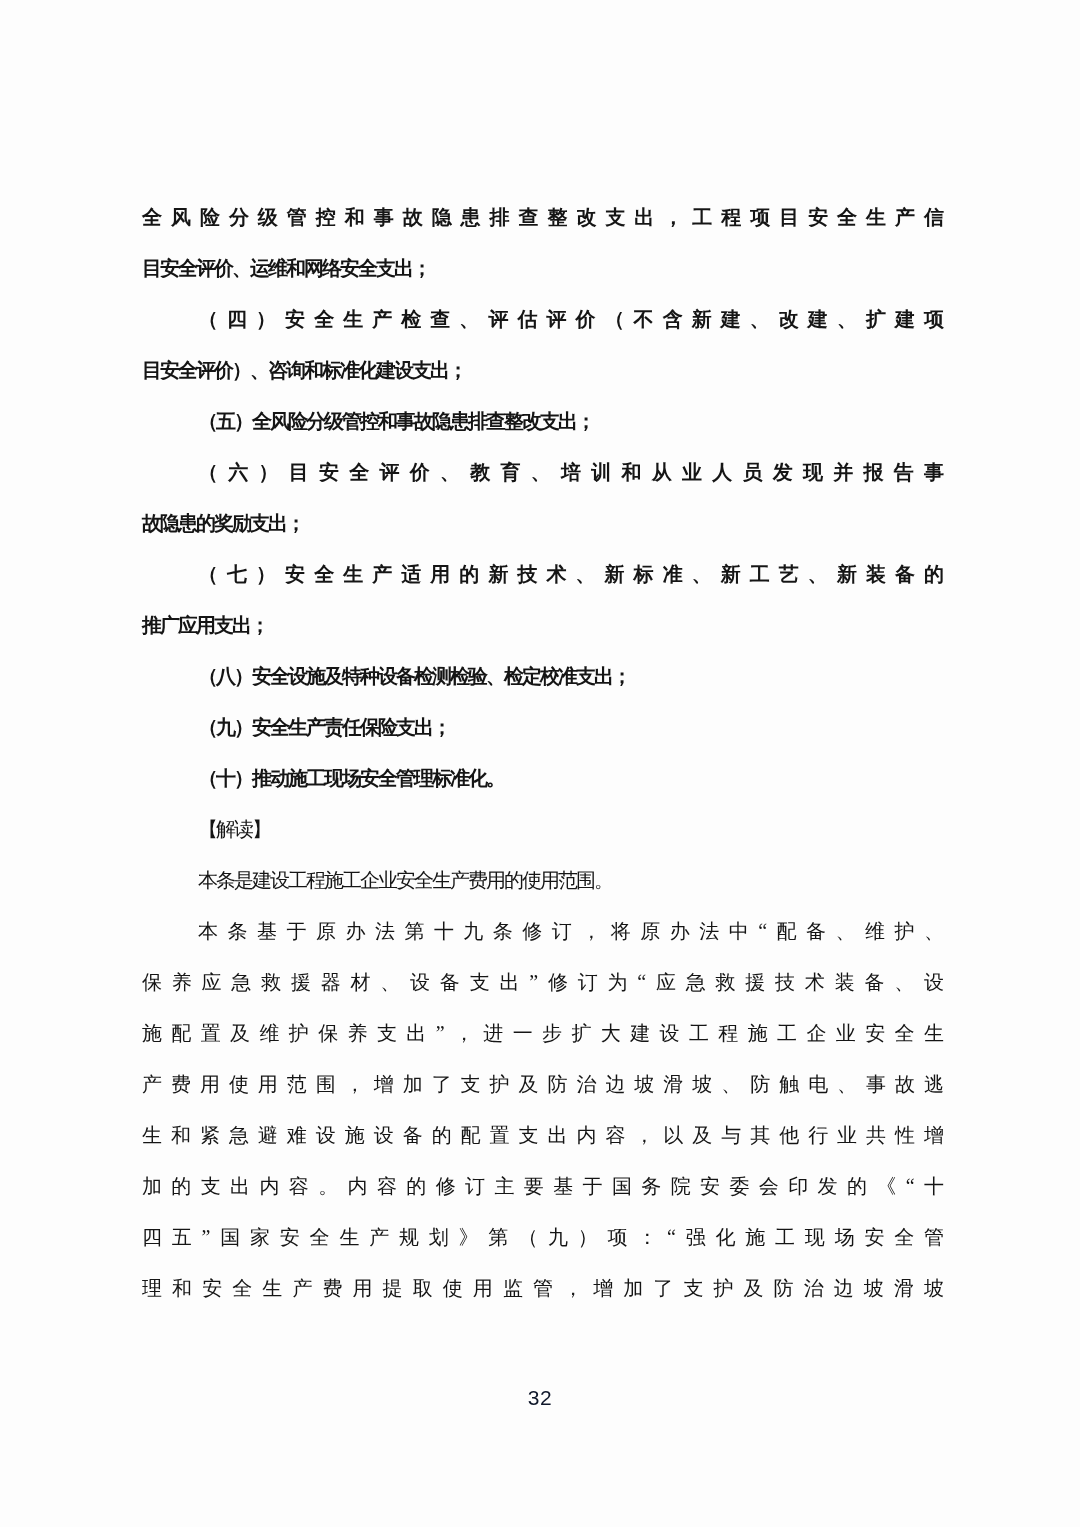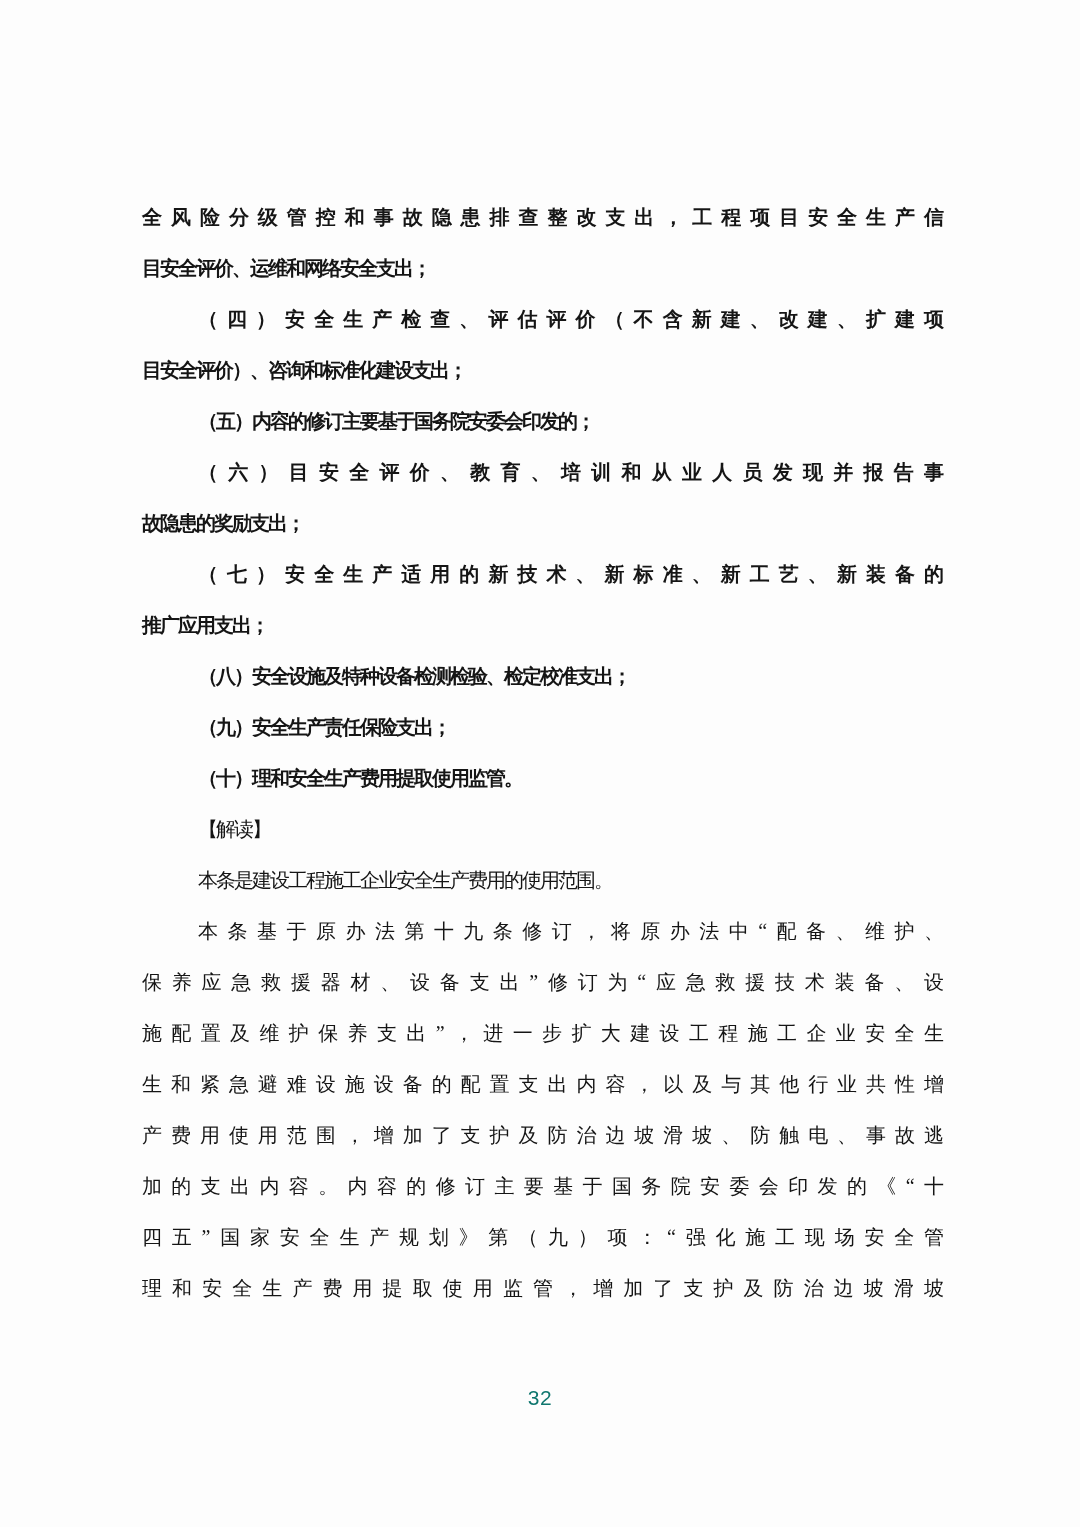--- a/index.html
+++ b/index.html
@@ -43,45 +43,45 @@
   }
   .page-num {
     position: absolute;
     top: 1386px;
     left: 0;
     width: 100%;
     text-align: center;
     font-family: "Liberation Sans", "DejaVu Sans", sans-serif;
     font-size: 21px;
     letter-spacing: 0.5px;
-    color: #0f766e;
+    color: #0f172a;
   }
 </style>
 </head>
 <body>
 
 <div class="page">
   <div class="text-block">
       <div class="line bold fill">全风险分级管控和事故隐患排查整改支出，工程项目安全生产信</div>
       <div class="line bold">目安全评价、运维和网络安全支出；</div>
       <div class="line bold indent fill">（四）安全生产检查、评估评价（不含新建、改建、扩建项</div>
       <div class="line bold">目安全评价）、咨询和标准化建设支出；</div>
-      <div class="line bold indent">（五）内容的修订主要基于国务院安委会印发的；</div>
+      <div class="line bold indent">（五）全风险分级管控和事故隐患排查整改支出；</div>
       <div class="line bold indent fill">（六）目安全评价、教育、培训和从业人员发现并报告事</div>
       <div class="line bold">故隐患的奖励支出；</div>
       <div class="line bold indent fill">（七）安全生产适用的新技术、新标准、新工艺、新装备的</div>
       <div class="line bold">推广应用支出；</div>
       <div class="line bold indent">（八）安全设施及特种设备检测检验、检定校准支出；</div>
       <div class="line bold indent">（九）安全生产责任保险支出；</div>
-      <div class="line bold indent">（十）理和安全生产费用提取使用监管。</div>
+      <div class="line bold indent">（十）推动施工现场安全管理标准化。</div>
       <div class="line indent">【解读】</div>
       <div class="line indent">本条是建设工程施工企业安全生产费用的使用范围。</div>
       <div class="line indent fill">本条基于原办法第十九条修订，将原办法中“配备、维护、</div>
       <div class="line fill">保养应急救援器材、设备支出”修订为“应急救援技术装备、设</div>
       <div class="line fill">施配置及维护保养支出”，进一步扩大建设工程施工企业安全生</div>
+      <div class="line fill">产费用使用范围，增加了支护及防治边坡滑坡、防触电、事故逃</div>
       <div class="line fill">生和紧急避难设施设备的配置支出内容，以及与其他行业共性增</div>
-      <div class="line fill">产费用使用范围，增加了支护及防治边坡滑坡、防触电、事故逃</div>
       <div class="line fill">加的支出内容。内容的修订主要基于国务院安委会印发的《“十</div>
       <div class="line fill">四五”国家安全生产规划》第（九）项：“强化施工现场安全管</div>
       <div class="line fill">理和安全生产费用提取使用监管，增加了支护及防治边坡滑坡</div>
     </div>
   <div class="page-num">32</div>
 </div>
 
 </body></html>

